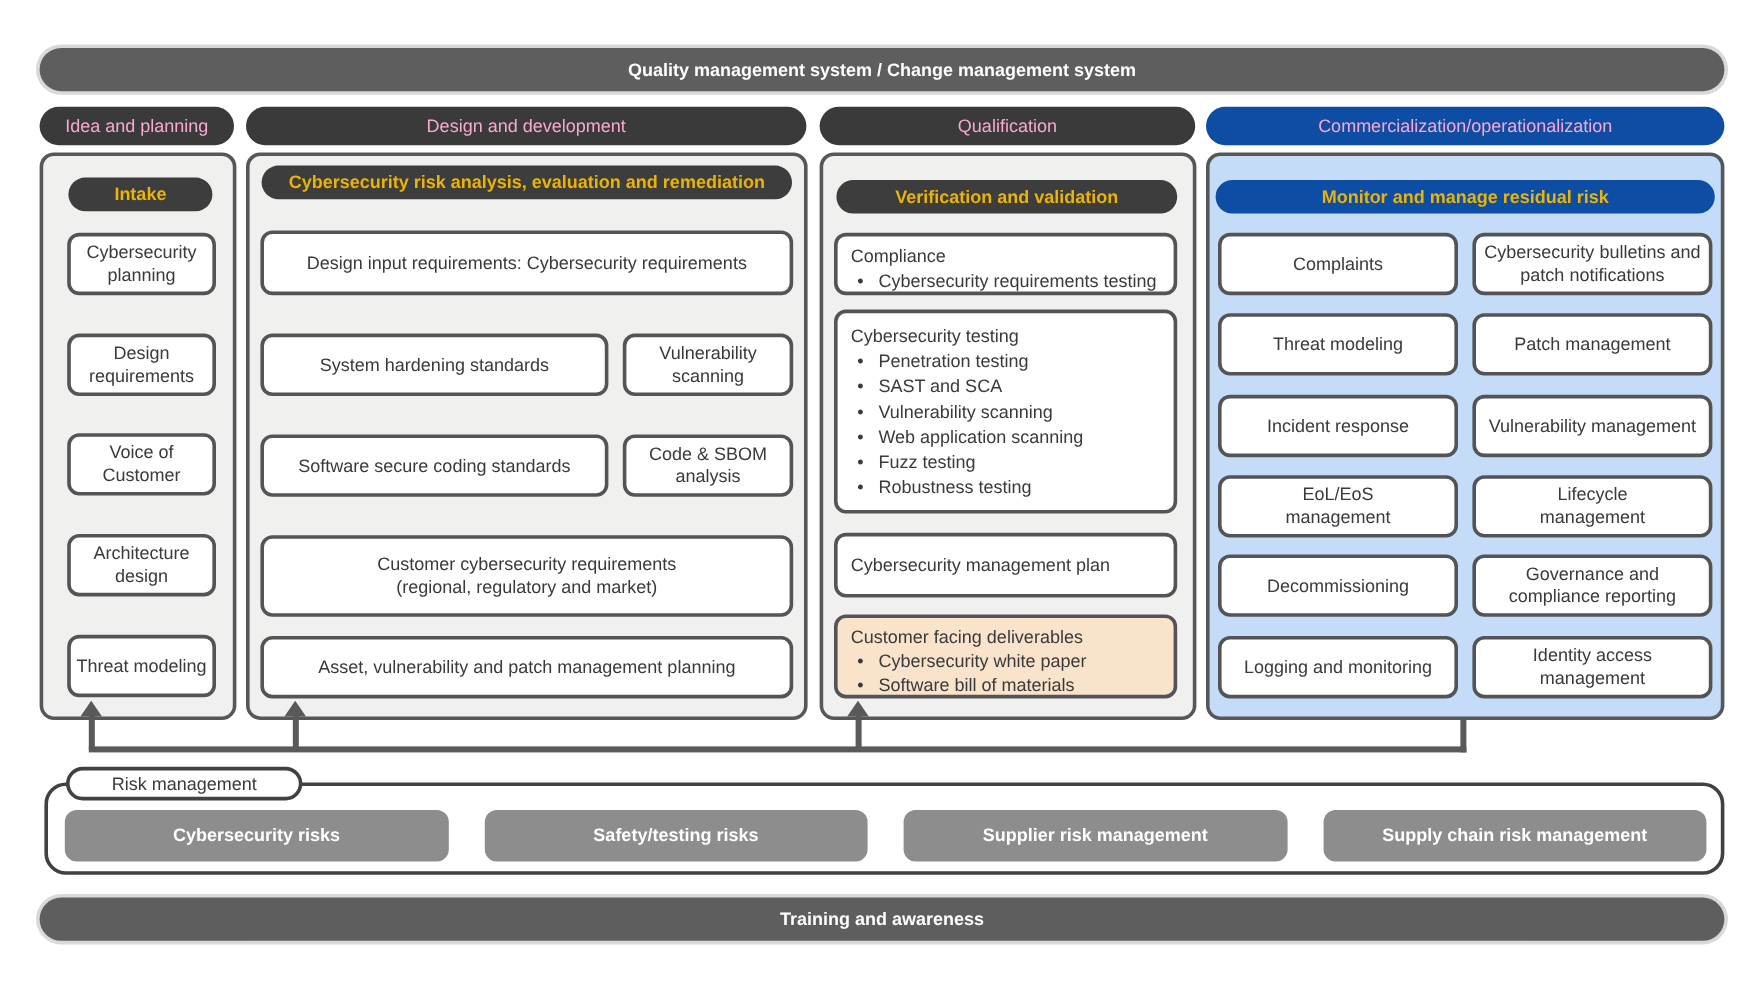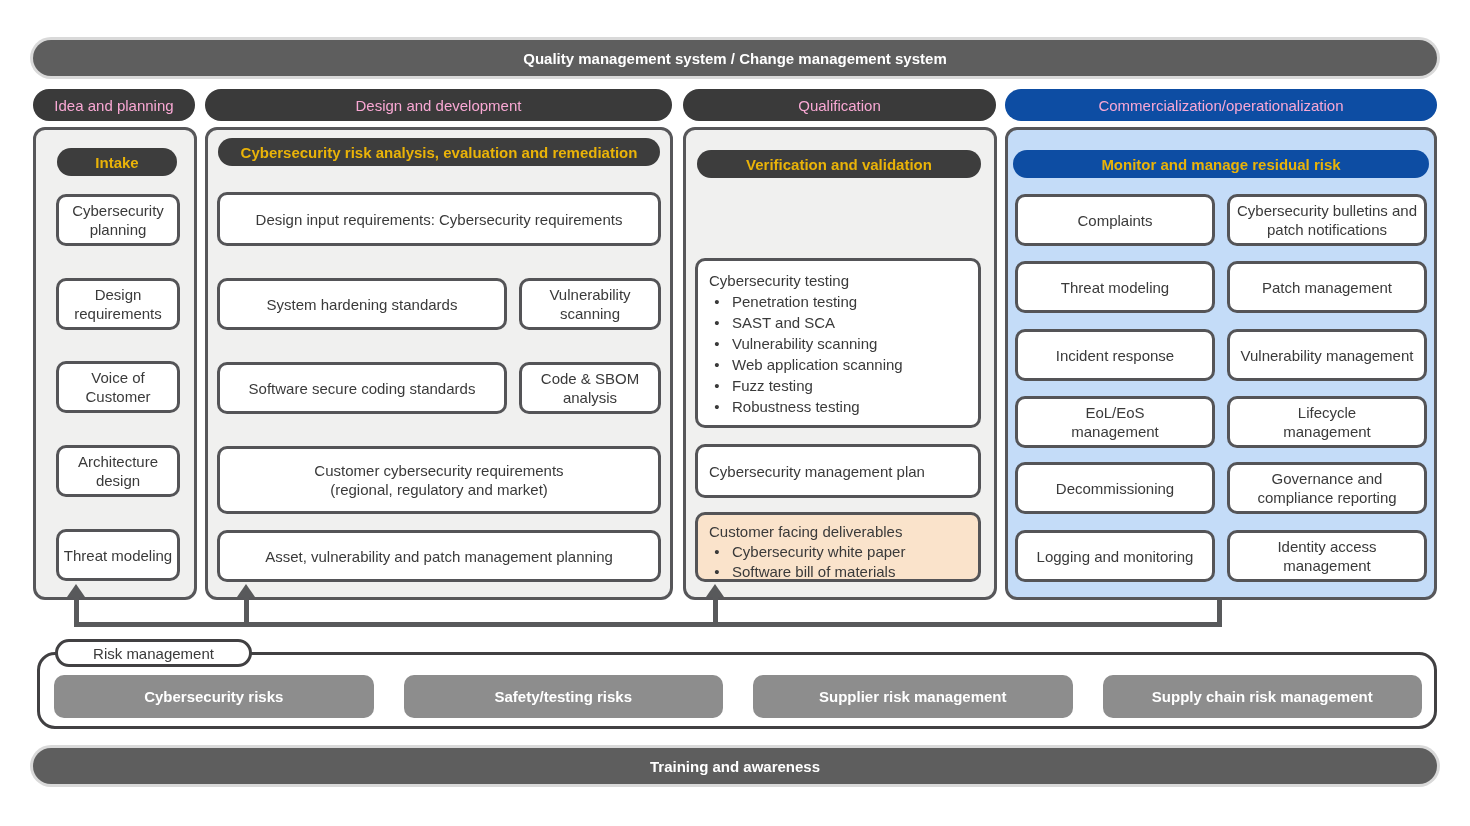--- a/index.html
+++ b/index.html
@@ -92,20 +92,26 @@
     <div class="box" style="left:9px; top:316px; width:444px; height:68px; flex-direction:column;">
       <div>Customer cybersecurity requirements</div>
       <div>(regional, regulatory and market)</div>
     </div>
     <div class="box" style="left:9px; top:400px; width:444px; height:52px;">Asset, vulnerability and patch management planning</div>
   </div>
 
   <div class="panel panel-3">
     <div class="pill-header" style="left:11px; top:20px; width:284px;">Verification and validation</div>
 
+    <div class="list-box" style="left:9px; top:64px; width:286px; height:52px;">
+      <div class="list-title">Compliance</div>
+      <div class="bullet">
+        <span>Cybersecurity requirements testing</span>
+      </div>
+    </div>
 
     <div class="list-box" style="left:9px; top:128px; width:286px; height:170px; padding-top:9px;">
       <div class="list-title">Cybersecurity testing</div>
       <div class="bullet">
         <span>Penetration testing</span>
       </div>
       <div class="bullet">
         <span>SAST and SCA</span>
       </div>
       <div class="bullet">

